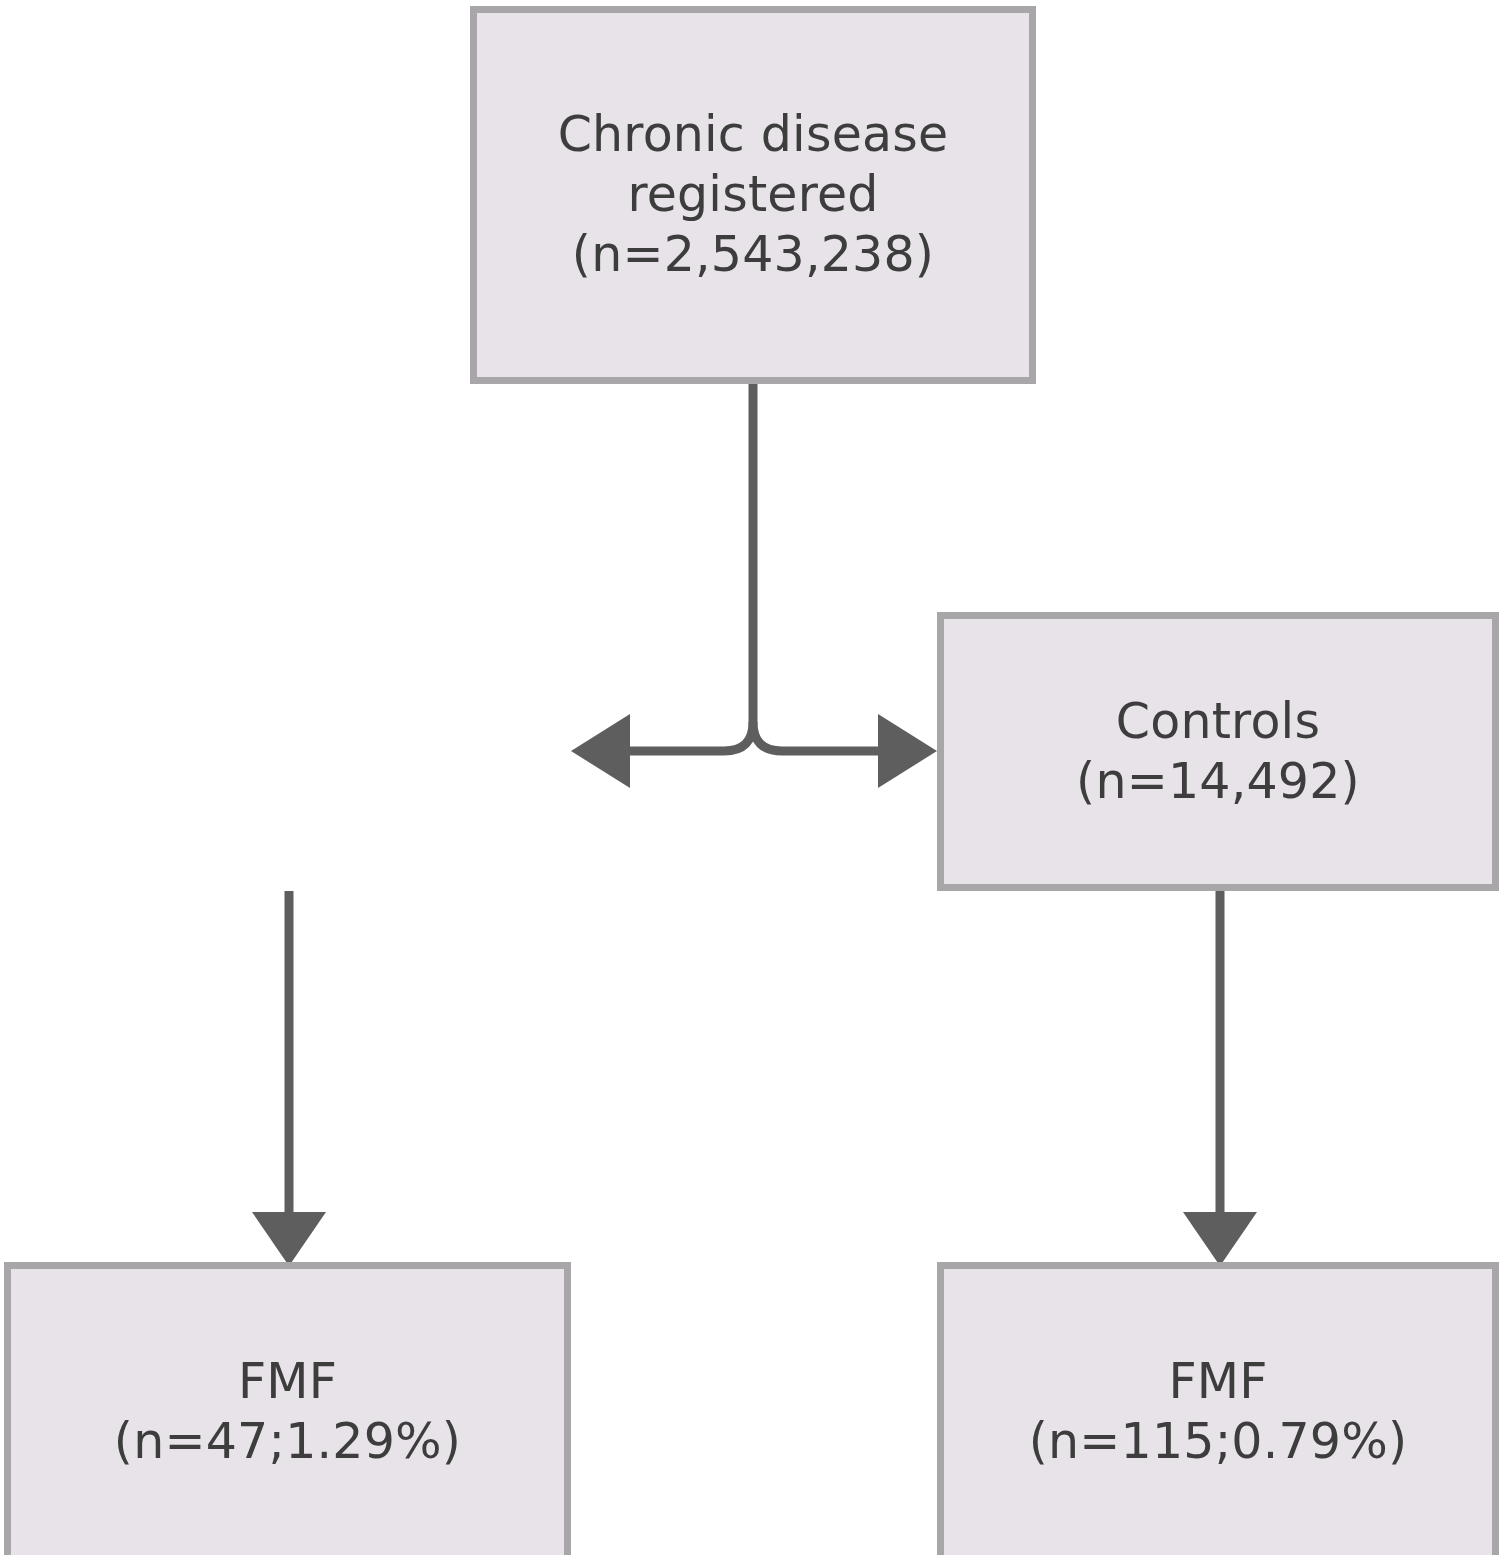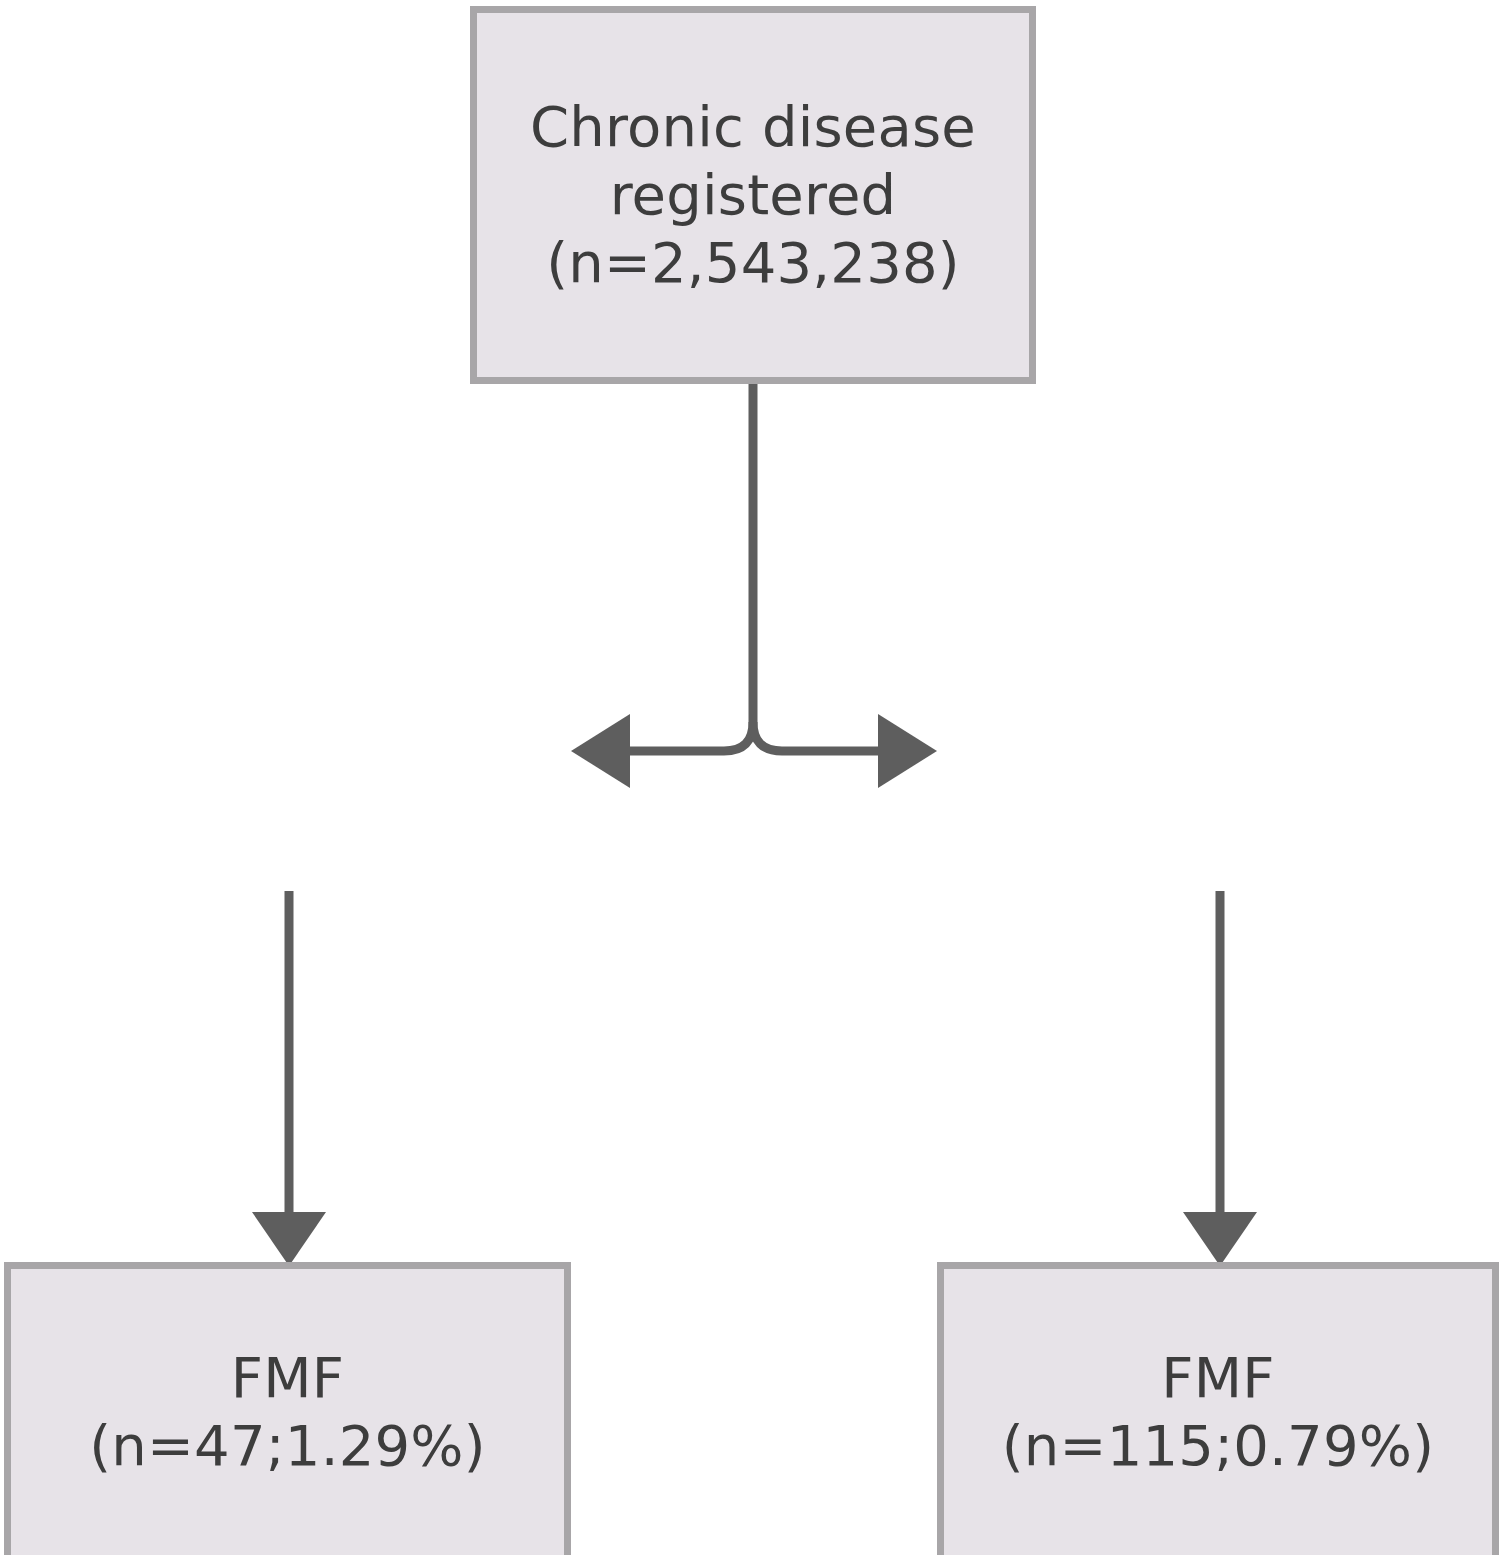--- a/index.html
+++ b/index.html
@@ -20,21 +20,21 @@
   .node-box {
     position: absolute;
     box-sizing: border-box;
     background: #e7e3e8;
     border: 7px solid #a8a6a8;
     display: flex;
     align-items: center;
     justify-content: center;
     text-align: center;
     color: #3d3d3d;
-    font-size: 56px;
+    font-size: 49px;
     line-height: 1.22;
     letter-spacing: 0.2px;
     font-family: "DejaVu Sans", sans-serif;
     font-weight: 400;
   }
   .node-label {
     display: block;
     white-space: pre-line;
     padding: 0 10px;
   }
@@ -80,20 +80,24 @@
     </g>
   </svg>
 
   <div class="node-box" id="node-root">
     <span class="node-label">Chronic disease
 registered
 (n=2,543,238)</span>
   </div>
 
 
+  <div class="node-box" id="node-controls">
+    <span class="node-label">Controls
+(n=14,492)</span>
+  </div>
 
   <div class="node-box" id="node-fmf-sle">
     <span class="node-label">FMF
 (n=47;1.29%)</span>
   </div>
 
   <div class="node-box" id="node-fmf-ctrl">
     <span class="node-label">FMF
 (n=115;0.79%)</span>
   </div>

